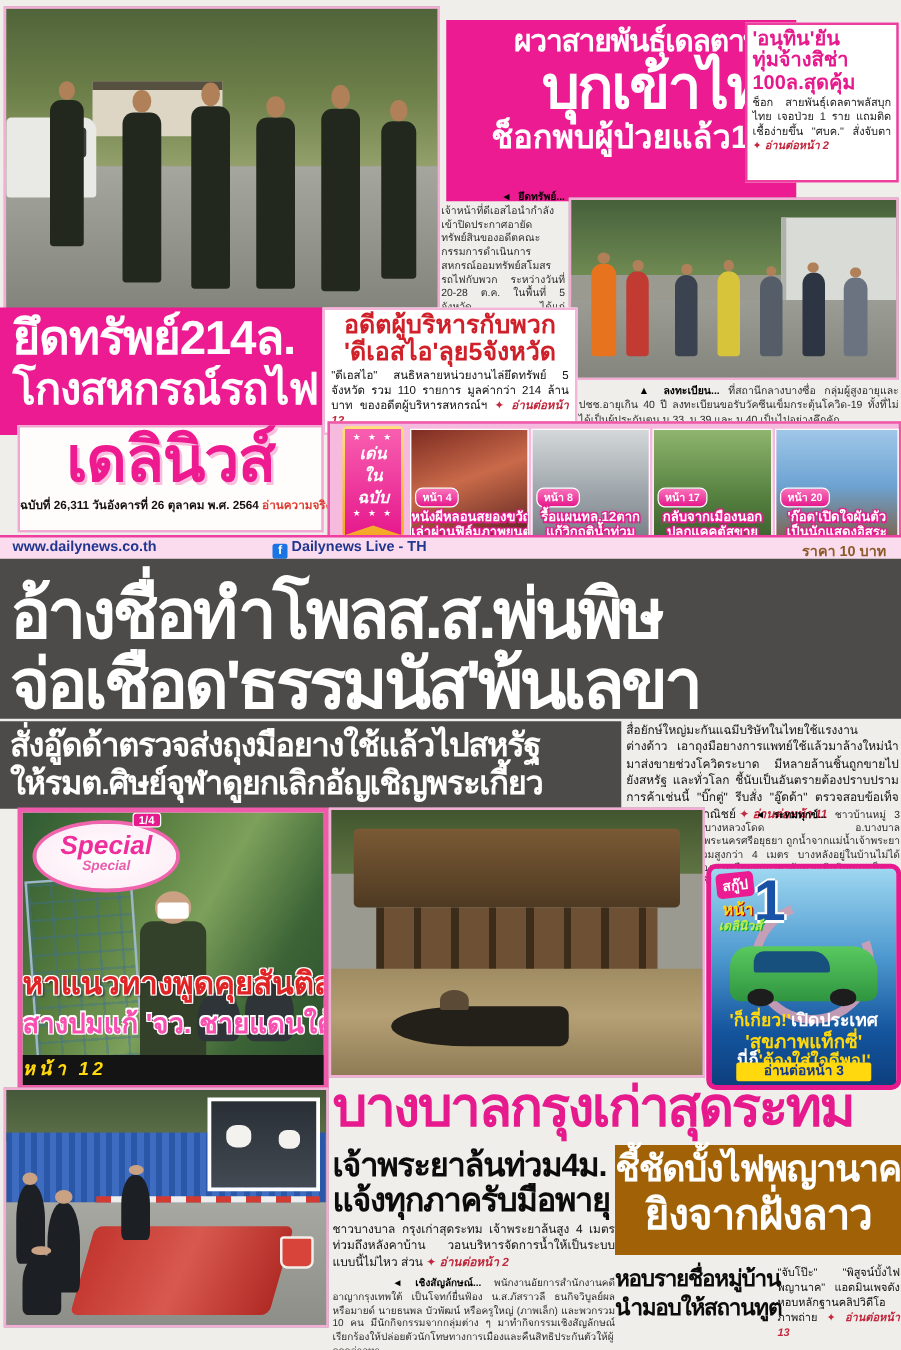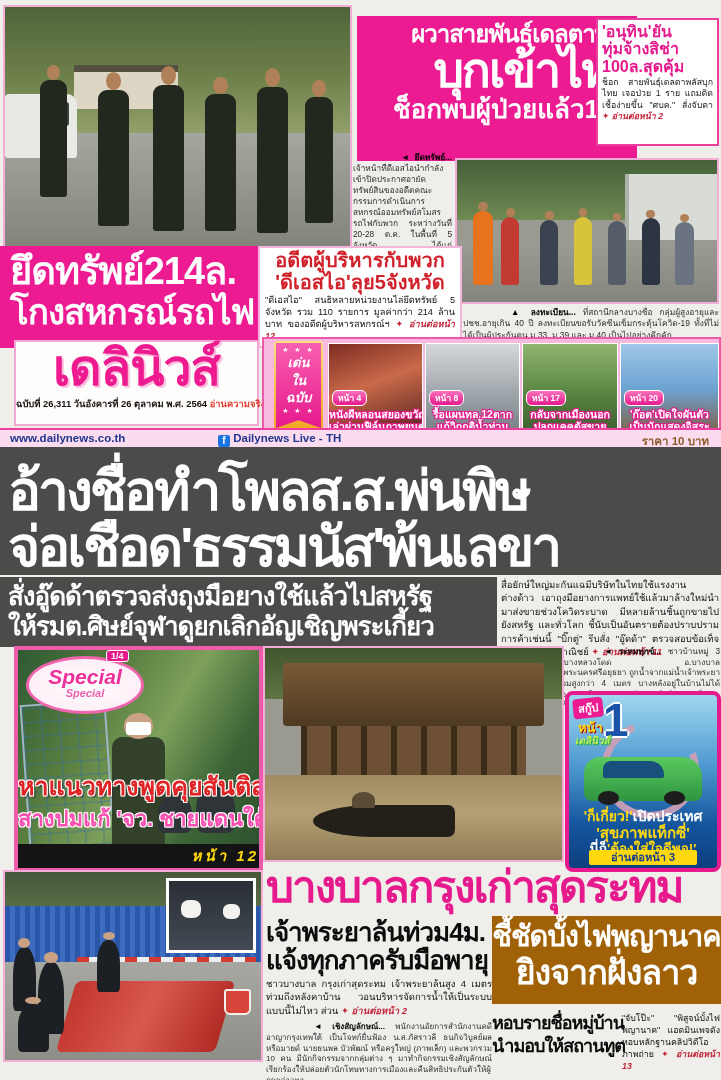--- a/index.html
+++ b/index.html
@@ -101,21 +101,21 @@
   .sp-soldier::after{content:"";position:absolute;left:26%;top:-14%;width:48%;height:12%;background:#fff;border-radius:3px;}
   .sp-forensic{position:absolute;background:#2e3438;border-radius:50% 50% 20% 20%;}
   .sp-badge{position:absolute;left:8px;top:6px;width:118px;height:58px;background:radial-gradient(#ffffff,#fde8f4);border:3px solid #f064ae;border-radius:50%;text-align:center;box-sizing:border-box;padding-top:7px;}
   .sp-badge-1{font-size:21px;font-weight:900;font-style:italic;color:#ee2f9b;line-height:1;}
   .sp-badge-2{font-size:11px;font-weight:700;font-style:italic;color:#e85fae;line-height:1.1;}
   .sp-frac{position:absolute;left:88px;top:0;background:#e6198d;color:#fff;font-size:9px;font-weight:800;padding:0 4px;border-radius:3px;border:1px solid #fff;}
   .sp-line1{position:absolute;left:0;right:0;bottom:62px;text-align:center;font-size:25px;font-weight:900;color:#e02325;white-space:nowrap;
     text-shadow:1px 1px 0 #fff,-1px -1px 0 #fff,1px -1px 0 #fff,-1px 1px 0 #fff,2px 2px 2px #333;}
   .sp-line2{position:absolute;left:0;right:0;bottom:32px;text-align:center;font-size:22px;font-weight:900;color:#f94fb0;white-space:nowrap;
     text-shadow:1px 1px 0 #fff,-1px -1px 0 #fff,1px -1px 0 #fff,-1px 1px 0 #fff;}
-  .sp-page{position:absolute;left:0;right:0;bottom:0;height:24px;background:#141414;color:#ffd80e;font-style:italic;font-weight:900;font-size:15px;text-align:right;line-height:24px;letter-spacing:3px;}
+  .sp-page{position:absolute;left:0;right:0;bottom:0;height:24px;background:#141414;color:#ffd80e;font-style:italic;font-weight:900;font-size:15px;text-align:left;line-height:24px;letter-spacing:3px;}
 
   
   #photoFlood{left:263px;top:646px;width:301px;height:216px;}
   .fl-trees{position:absolute;left:0;top:0;width:100%;height:24%;background:linear-gradient(#42552f,#5f7442);}
   .fl-roof{position:absolute;left:6%;top:7%;width:88%;height:30%;background:linear-gradient(180deg,#7a5a35,#4e3a22);border-radius:4px;}
   .fl-wall{position:absolute;left:12%;top:37%;width:76%;height:25%;background:repeating-linear-gradient(90deg,#3c2c1a 0 6px,#6e5135 6px 30px);}
   .fl-water{position:absolute;left:0;top:60%;width:100%;height:40%;background:linear-gradient(180deg,#a08c62,#b5a075 45%,#8f7c55);}
   .fl-boat{position:absolute;left:16%;top:74%;width:48%;height:15%;background:#23201a;border-radius:60% 10px 10px 60%/70% 10px 10px 70%;}
   .fl-boat::before{content:"";position:absolute;left:28%;top:-42%;width:16%;height:52%;background:#5b4a35;border-radius:50% 50% 10% 10%;}
 

